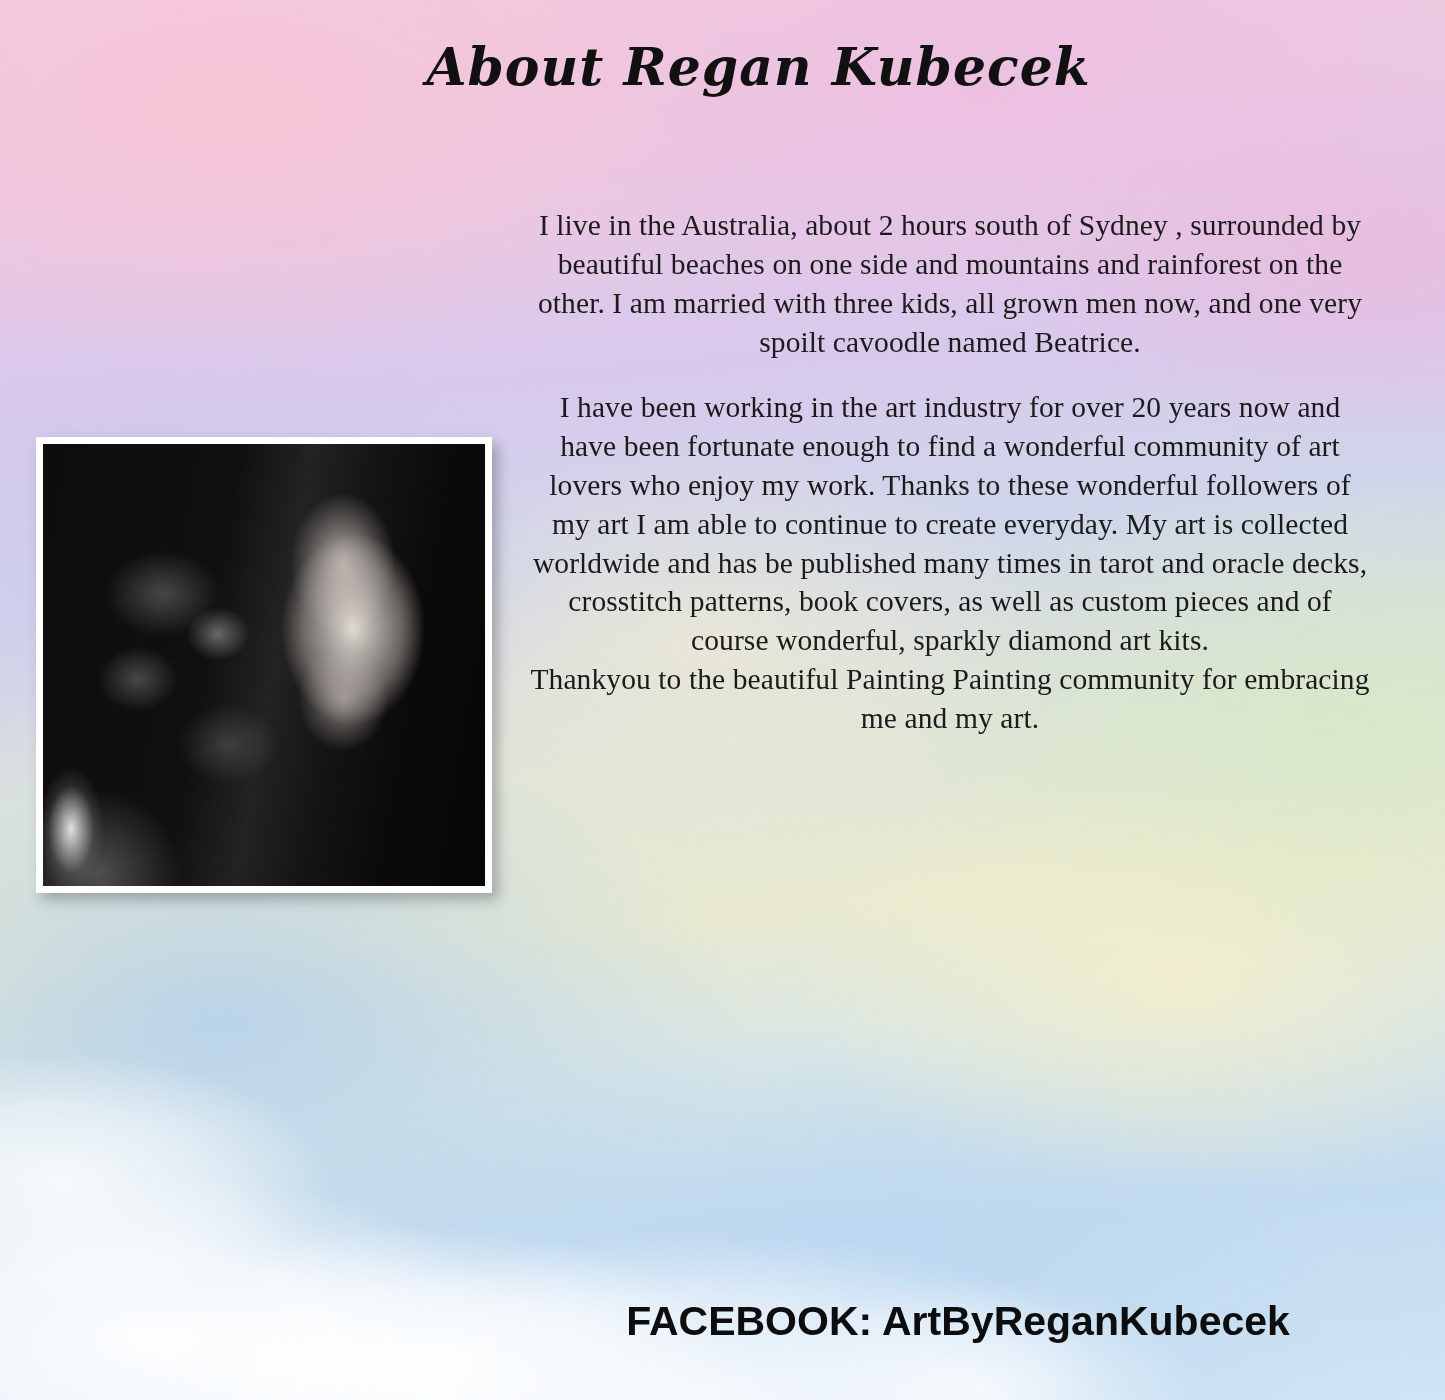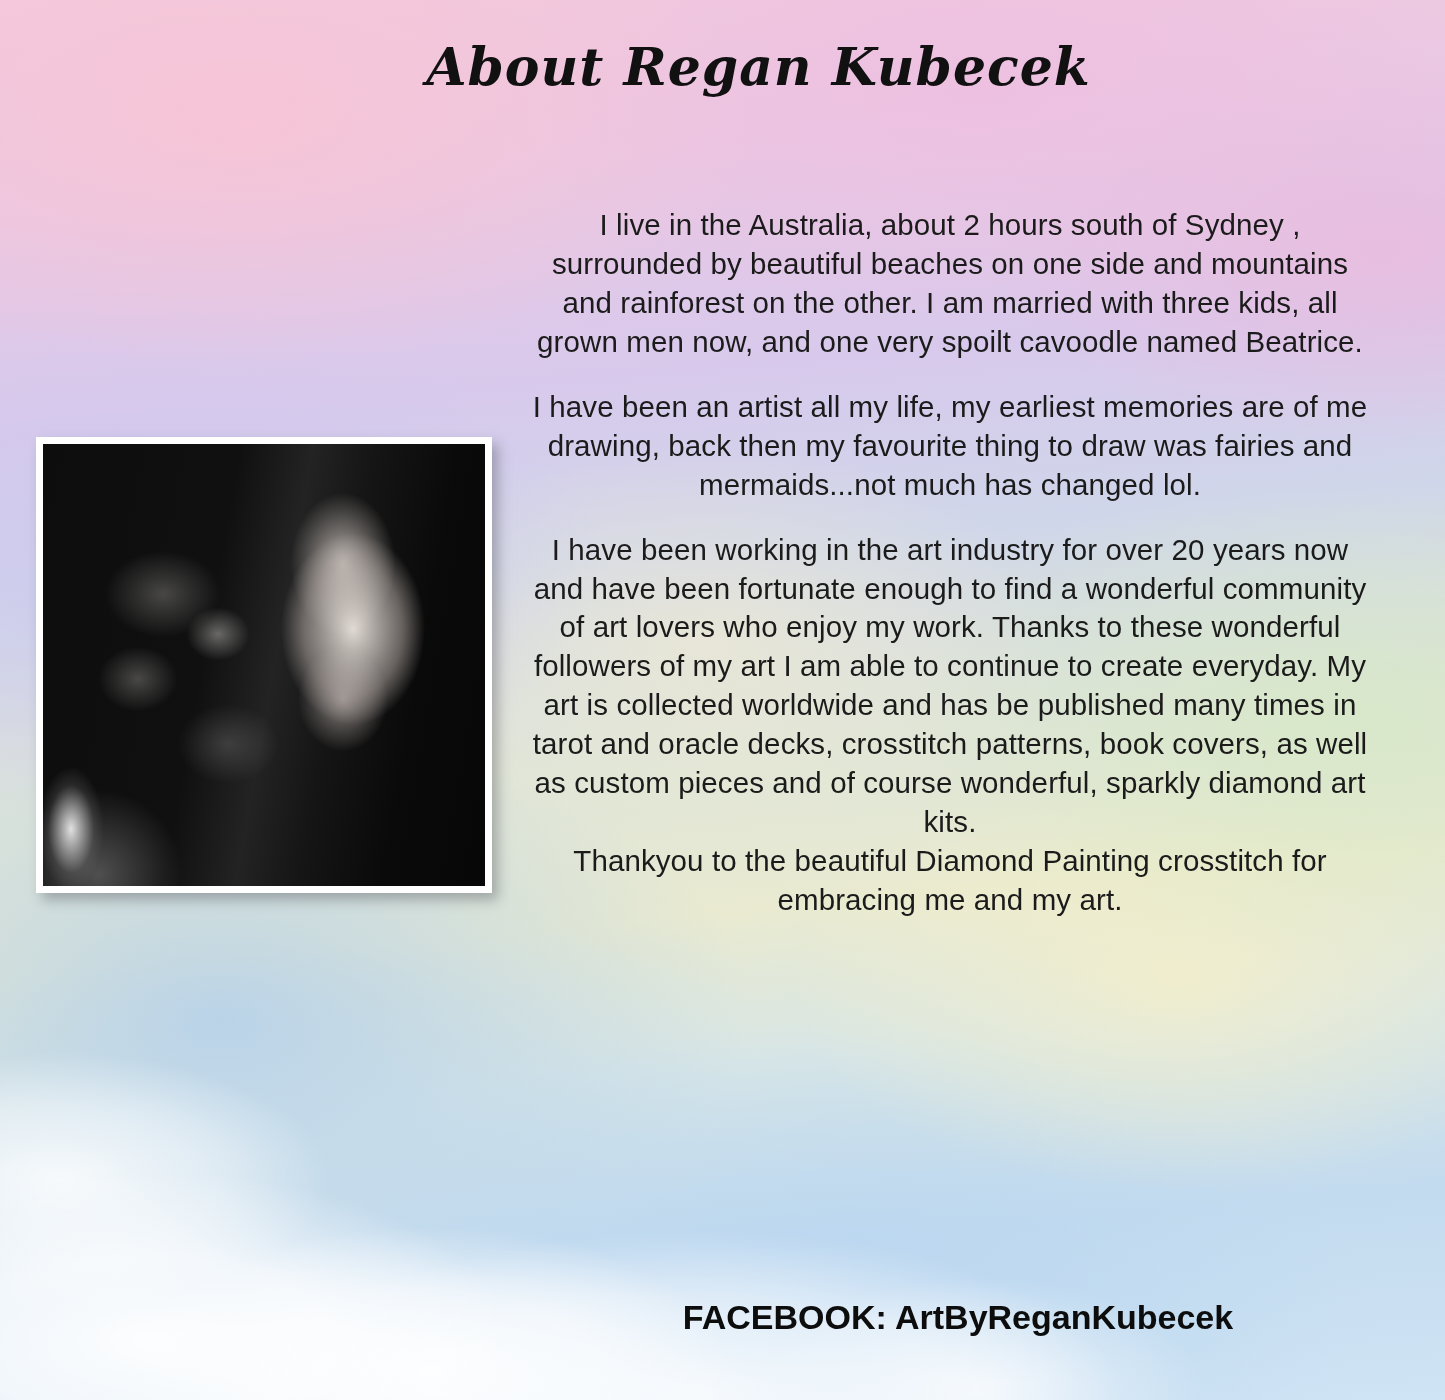--- a/index.html
+++ b/index.html
@@ -91,48 +91,48 @@
     top: 206px;
     width: 860px;
     text-align: center;
     color: #1b1b1b;
     font-size: 29.5px;
     line-height: 1.32;
     letter-spacing: 0.1px;
   }
   #body-text p {
     margin: 0 16px 26px 0;
+    font-family: Liberation Serif, serif;
   }
   #body-text p.tight {
     margin-bottom: 0;
   }
   #facebook {
     position: absolute;
     left: 528px;
     top: 1298px;
     width: 860px;
     text-align: center;
     font-weight: 700;
-    font-size: 34px;
+    font-size: 41px;
     color: #0d0d0d;
   }
 </style>
 </head>
 <body>
 
 <div id="page">
 
   <div id="title">About Regan Kubecek</div>
 
   <div id="photo">
     <div class="ph-inner"></div>
   </div>
 
   <div id="body-text">
     <p>I live in the Australia, about 2 hours south of Sydney , surrounded by beautiful beaches on one side and mountains and rainforest on the other. I am married with three kids, all grown men now, and one very spoilt cavoodle named Beatrice.</p>
-    <p>I have been an artist all my life, my earliest memories are of me drawing, back then my favourite thing to draw was fairies and mermaids...not much has changed lol.</p>
     <p class="tight">I have been working in the art industry for over 20 years now and have been fortunate enough to find a wonderful community of art lovers who enjoy my work. Thanks to these wonderful followers of my art I am able to continue to create everyday. My art is collected worldwide and has be published many times in tarot and oracle decks, crosstitch patterns, book covers, as well as custom pieces and of course wonderful, sparkly diamond art kits.</p>
-    <p class="tight">Thankyou to the beautiful Diamond Painting crosstitch for embracing me and my art.</p>
+    <p class="tight">Thankyou to the beautiful Painting Painting community for embracing me and my art.</p>
   </div>
 
   <div id="facebook">FACEBOOK: ArtByReganKubecek</div>
 
 </div>
 
 </body></html>

